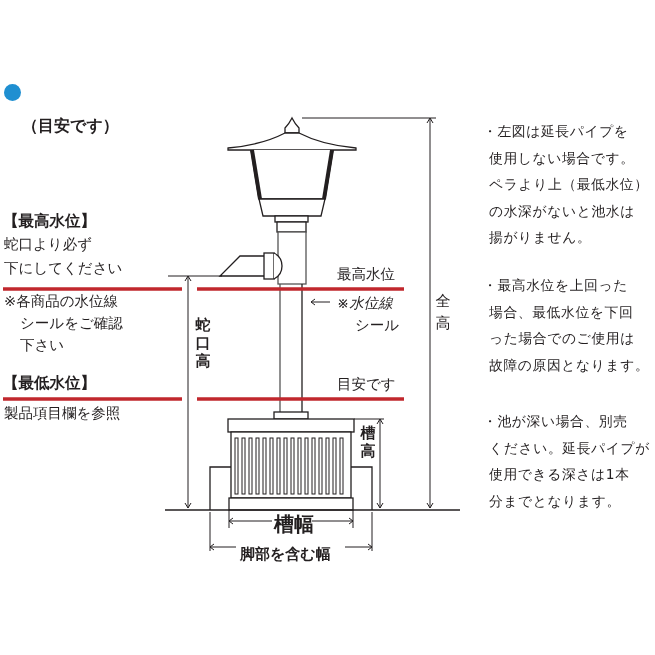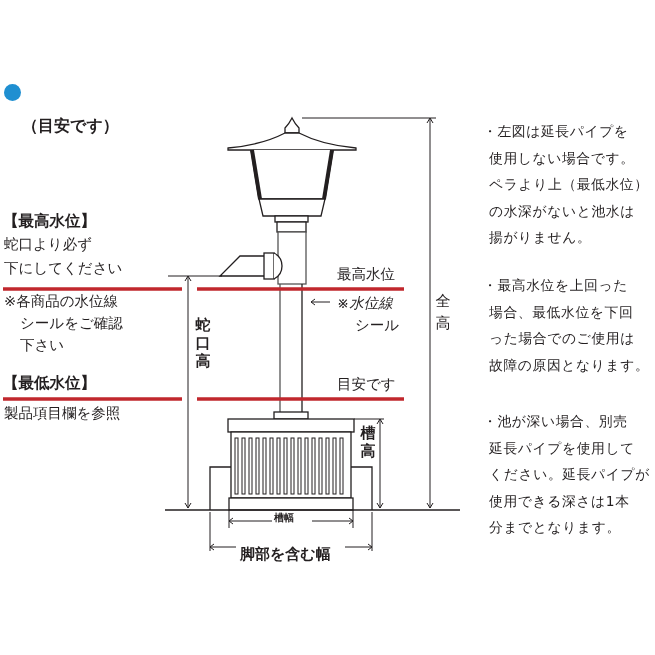--- a/index.html
+++ b/index.html
@@ -141,35 +141,34 @@
   <div>高</div>
 </div>
 <div class="abs vlabel" style="left:359px; top:424px;">
   <div>槽</div>
   <div>高</div>
 </div>
 <div class="abs vlabel2" style="left:434px; top:290px;">
   <div>全</div>
   <div>高</div>
 </div>
-<div class="abs" style="left:274px; top:511px; font-size:10px; font-weight:bold;">槽幅</div>
+<div class="abs" style="left:274px; top:511px; font-size:20px; font-weight:bold;">槽幅</div>
 <div class="abs" style="left:240px; top:537px; font-size:15px; font-weight:bold;margin-top:8px;">脚部を含む幅</div>
 
 <div class="abs side" style="left:483px; top:118px;">
   <div>・左図は延長パイプを</div>
   <div style="padding-left:6px">使用しない場合です。</div>
   <div style="padding-left:6px">ペラより上（最低水位）</div>
   <div style="padding-left:6px">の水深がないと池水は</div>
   <div style="padding-left:6px">揚がりません。</div>
 </div>
 <div class="abs side" style="left:483px; top:272px;">
   <div>・最高水位を上回った</div>
   <div style="padding-left:6px">場合、最低水位を下回</div>
   <div style="padding-left:6px">った場合でのご使用は</div>
   <div style="padding-left:6px">故障の原因となります。</div>
 </div>
 <div class="abs side" style="left:483px; top:408px;">
   <div>・池が深い場合、別売</div>
-  <div style="padding-left:6px">延長パイプを使用して</div>
   <div style="padding-left:6px">ください。延長パイプが</div>
   <div style="padding-left:6px">使用できる深さは1本</div>
   <div style="padding-left:6px">分までとなります。</div>
 </div>
 
 </body></html>

